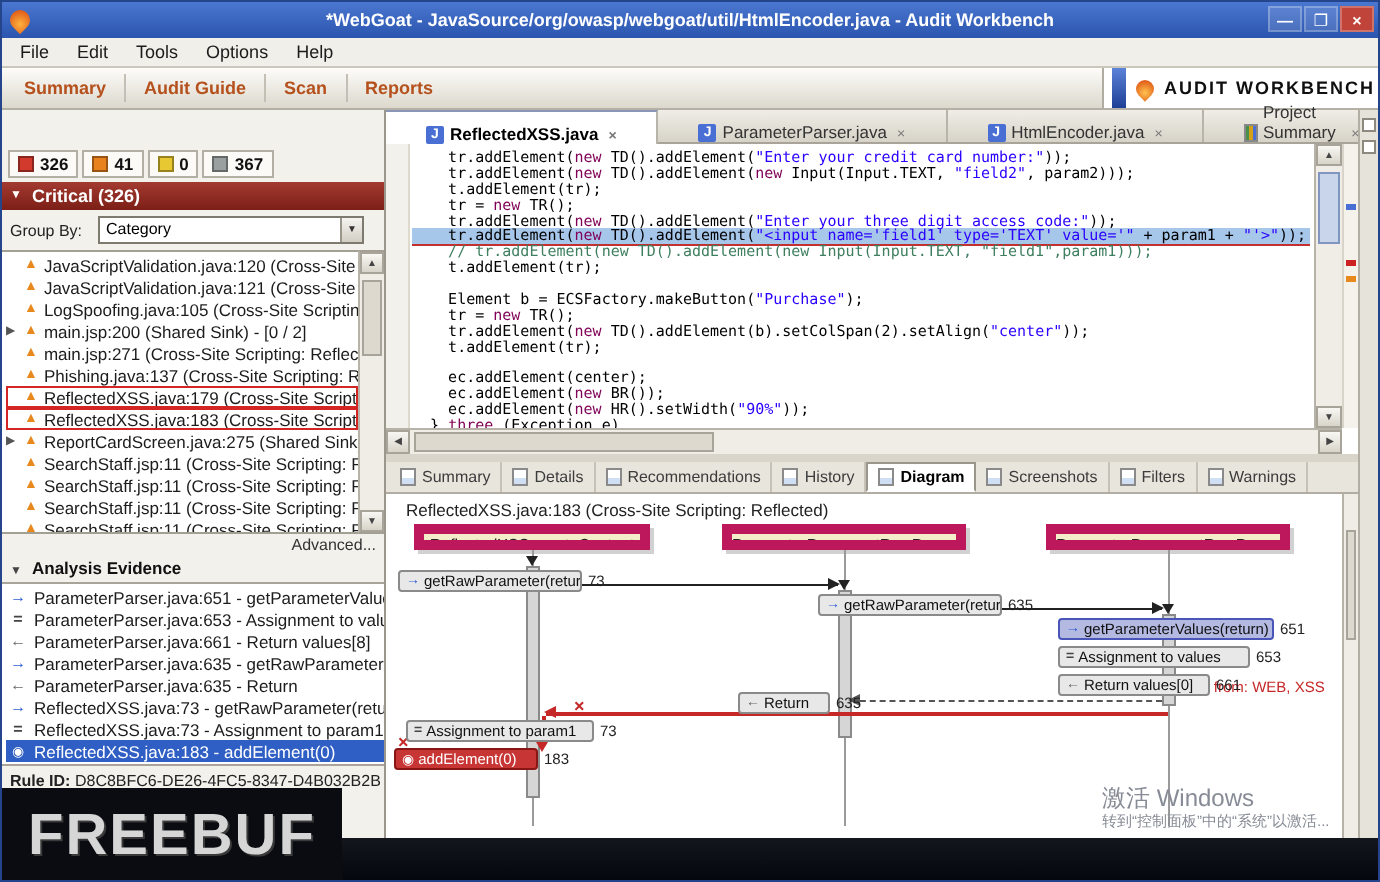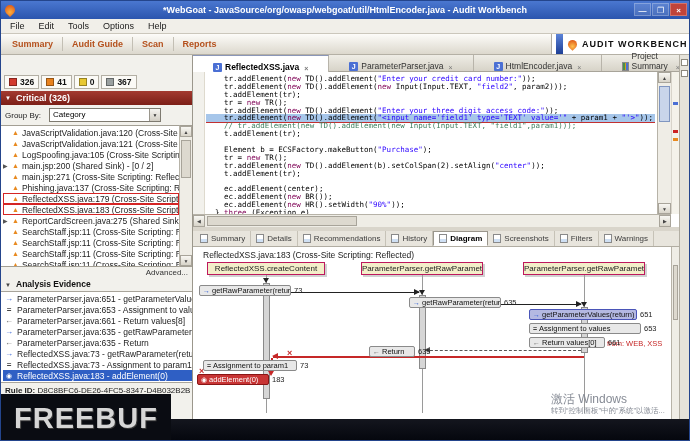--- a/index.html
+++ b/index.html
@@ -42,21 +42,21 @@
   .radio { position:absolute; left:127px; top:4px; width:8px; height:8px; border:1px solid #777; border-radius:50%; background:#fff; }
   .myissues { position:absolute; left:139px; top:4px; }
   .badges { position:absolute; left:3px; top:20px; height:14px; display:flex; gap:2px; }
   .badge { display:flex; align-items:center; gap:3px; border:1px solid #b3afa4; background:#fbfaf6; padding:0 4px; height:14px; }
   .bsq { width:8px; height:8px; border:1px solid rgba(0,0,0,.35); }
   .bnum { font-size:8.5px; font-weight:bold; color:#111; }
   .critical { position:absolute; left:0; top:36px; right:0; height:14px; background:linear-gradient(#a33a30,#7c1f17); color:#fff; font-size:9px; font-weight:bold; line-height:14px; padding-left:15px; }
   .critcaret { position:absolute; left:4px; top:0; font-size:6px; color:#fff; line-height:14px; }
   .group-row { position:absolute; left:4px; top:52px; right:2px; height:16px; }
   .group-row .lbl { position:absolute; left:0; top:4px; }
-  .sel-group { left:44px; top:1px; width:112px; }
+  .sel-group { left:44px; top:1px; width:133px; }
   .tree { position:absolute; left:0; right:13px; top:70px; height:142px; background:#fff; border-top:1px solid #a39f94; border-bottom:1px solid #a39f94; overflow:hidden; padding:1px 0 0 2px; }
   .issue { height:11px; display:flex; align-items:center; gap:3px; font-size:8.5px; color:#1c1c1c; white-space:nowrap; overflow:hidden; }
   .issue.marked { outline:1px solid #d42525; outline-offset:-1px; }
   .exp { width:6px; font-size:6px; color:#555; flex:0 0 6px; }
   .warn { color:#e8891e; font-size:7px; flex:0 0 auto; }
   .ilabel { overflow:hidden; white-space:nowrap; }
   .tscroll { position:absolute; right:0; top:70px; height:142px; width:13px; background:#efede6; border-left:1px solid #b7b3a8; border-top:1px solid #a39f94; border-bottom:1px solid #a39f94; }
   .sbarrow { position:absolute; left:0; right:0; height:11px; background:linear-gradient(#f8f7f3,#d8d4c9); border:1px solid #a8a49a; font-size:5px; text-align:center; line-height:10px; color:#444; }
   .sbarrow.up { top:0; } .sbarrow.down { bottom:0; }
   .tthumb { position:absolute; left:1px; right:1px; top:14px; height:38px; background:#ddd9cf; border:1px solid #a8a49a; }
@@ -100,21 +100,21 @@
   
   .bottom { position:absolute; left:0; right:0; top:176px; bottom:0; }
   .btabbar { position:absolute; left:0; right:0; top:0; height:16px; background:#e8e5dd; border-bottom:1px solid #b1ada2; display:flex; align-items:flex-end; padding-left:2px; }
   .btab { display:flex; align-items:center; gap:3px; padding:0 5px; font-size:8px; color:#3c3c3c; height:15px; border-right:1px solid #c6c2b7; }
   .btab.active { background:#fff; border:1px solid #9a968c; border-bottom:1px solid #fff; color:#000; font-weight:bold; }
   .ticon { width:8px; height:9px; background:linear-gradient(#fff 55%, #cfe0f4 55%); border:1px solid #8a8a8a; }
   .dcontent { position:absolute; left:0; right:8px; top:16px; bottom:0; background:#fff; overflow:hidden; }
   .dvscroll { position:absolute; right:0; top:16px; bottom:0; width:8px; background:#efede6; border-left:1px solid #b7b3a8; }
   .dvthumb { position:absolute; left:1px; right:1px; top:18px; height:55px; background:#ddd9cf; border:1px solid #a8a49a; }
   .dtitle { position:absolute; left:10px; top:3px; font-size:8.5px; color:#222; }
-  .dhead { position:absolute; top:15px; height:13px; background:#f3eec9; border:1px solid #be185d; box-shadow:2px 2px 0 rgba(0,0,0,.18); font-size:8px; text-align:center; line-height:12px; color:#222; white-space:nowrap; overflow:hidden; }
+  .dhead { position:absolute; top:15px; height:13px; background:#f3eec9; border:5px solid #be185d; box-shadow:2px 2px 0 rgba(0,0,0,.18); font-size:8px; text-align:center; line-height:12px; color:#222; white-space:nowrap; overflow:hidden; }
   .dheads > .dhead:nth-child(1) { left:14px; width:118px; }
   .dheads > .dhead:nth-child(2) { left:168px; width:122px; }
   .dheads > .dhead:nth-child(3) { left:330px; width:122px; }
   .lifeline { position:absolute; top:28px; height:138px; width:1px; background:#9a9a9a; }
   .ll1 { left:73px; } .ll2 { left:229px; } .ll3 { left:391px; }
   .act { position:absolute; width:7px; background:#d6d6d6; border:1px solid #8a8a8a; }
   .act1 { left:70px; top:36px; height:116px; } .act2 { left:226px; top:48px; height:74px; } .act3 { left:388px; top:60px; height:46px; }
   .thead { position:absolute; width:0; height:0; border-top:5px solid #222; border-left:3px solid transparent; border-right:3px solid transparent; }
   .th1 { left:70px; top:31px; } .th2 { left:226px; top:43px; } .th3 { left:388px; top:55px; }
   .arr { position:absolute; height:0; border-top:1px solid #222; }
@@ -135,21 +135,21 @@
   .dnode { position:absolute; display:flex; align-items:center; gap:3px; font-size:7.5px; }
   .dnode .box { height:11px; background:#e8e8e8; border:1px solid #8a8a8a; border-radius:2px; display:flex; align-items:center; gap:2px; padding:0 3px; overflow:hidden; white-space:nowrap; color:#111; }
   .dnode.selected .box { background:#b4b9e2; border-color:#4a55b8; }
   .dnode.sink .box { background:#c83535; border-color:#8a1515; color:#fff; }
   .dnode .num { color:#222; }
   .dnode .ic { font-size:7px; }
   .ic-call { color:#2a5ad4; } .ic-assign { color:#444; font-weight:bold; } .ic-return { color:#666; } .ic-sink { color:#fff; }
   .dnodes > .dnode:nth-child(1) { left:6px;   top:38px; }  .dnodes > .dnode:nth-child(1) .box { width:92px; }
   .dnodes > .dnode:nth-child(2) { left:216px; top:50px; }  .dnodes > .dnode:nth-child(2) .box { width:92px; }
   .dnodes > .dnode:nth-child(3) { left:336px; top:62px; }  .dnodes > .dnode:nth-child(3) .box { width:108px; }
-  .dnodes > .dnode:nth-child(4) { left:336px; top:76px; }  .dnodes > .dnode:nth-child(4) .box { width:112px; }
+  .dnodes > .dnode:nth-child(4) { left:336px; top:76px; }  .dnodes > .dnode:nth-child(4) .box { width:96px; }
   .dnodes > .dnode:nth-child(5) { left:336px; top:90px; }  .dnodes > .dnode:nth-child(5) .box { width:76px; }
   .dnodes > .dnode:nth-child(6) { left:176px; top:99px; }  .dnodes > .dnode:nth-child(6) .box { width:46px; }
   .dnodes > .dnode:nth-child(7) { left:10px;  top:113px; } .dnodes > .dnode:nth-child(7) .box { width:94px; }
   .dnodes > .dnode:nth-child(8) { left:4px;   top:127px; } .dnodes > .dnode:nth-child(8) .box { width:72px; }
 
   
   .darkstrip { position:absolute; left:0; right:0; bottom:0; height:21px; background:linear-gradient(#14161e,#05070e); z-index:40; }
   .freebuf { position:absolute; left:0; top:393px; width:170px; height:48px; background:#0a0c12; color:#d6d6d6; display:flex; align-items:center; justify-content:center; font-size:29px; font-weight:bold; letter-spacing:1px; z-index:50; text-shadow:1px 1px 0 #3a3a3a; }
   .activate { position:absolute; right:10px; top:391px; width:128px; z-index:45; color:#868b95; }
   .act1line { font-size:12px; line-height:14px; }

